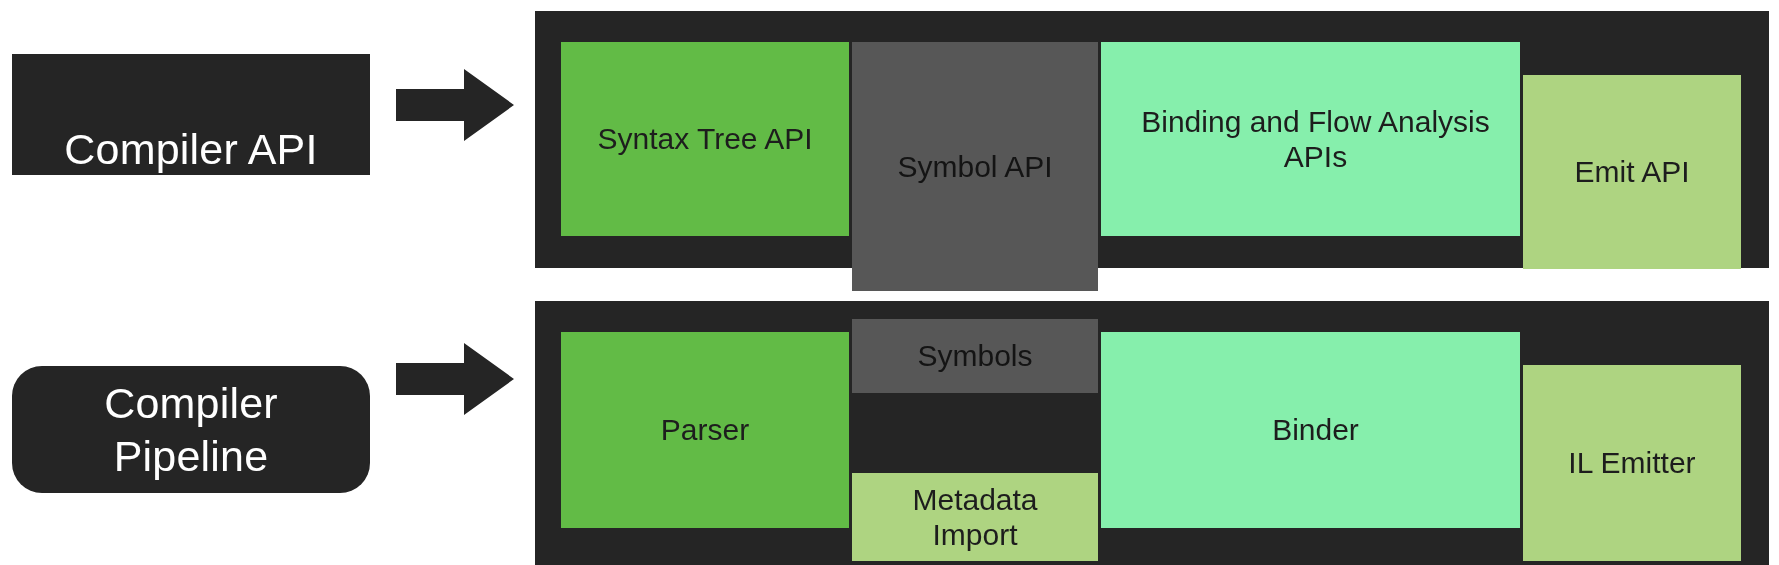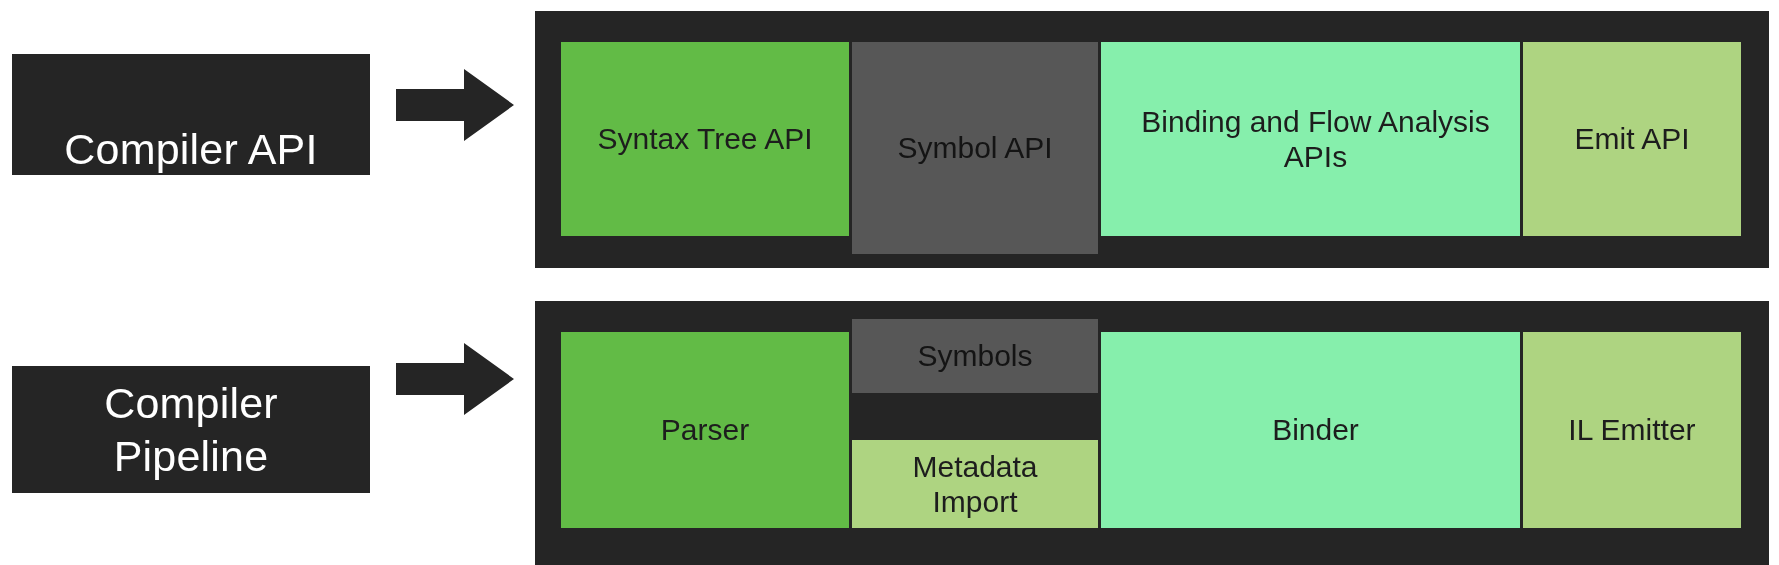--- a/index.html
+++ b/index.html
@@ -28,21 +28,21 @@
     align-items: center;
     justify-content: center;
     text-align: center;
     font-family: "Liberation Sans", sans-serif;
     font-weight: 400;
     font-size: 43px;
     line-height: 1.22;
     letter-spacing: 0.2px;
   }
   #label-api   { left: 12px;  top: 54px;  width: 358px; height: 121px; align-items: flex-end; }
-  #label-pipe  { left: 12px;  top: 366px; width: 358px; height: 127px; }
+  #label-pipe  { left: 12px;  top: 366px; width: 358px; height: 127px; border-radius: 30px; }
 
   
   .arrow {
     position: absolute;
     width: 118px;
     height: 72px;
   }
   #arrow-top    { left: 396px; top: 69px; }
   #arrow-bottom { left: 396px; top: 343px; }
 
@@ -67,25 +67,25 @@
     font-weight: 400;
     font-size: 30px;
     line-height: 1.18;
     color: #1d1d1d;
     padding: 0 8px;
     box-sizing: border-box;
   }
   .cell-green  { background: #62bb46; }
   .cell-gray   { background: #575757; color: #141414; }
   .cell-blue   { background: #86efac; padding-left: 18px; }
-  .cell-lgreen { background: #aed481; }
+  .cell-lgreen { background: #aed481; margin-top: 33px; }
 
   
   #cell-syntax  { left: 561px;  top: 42px; width: 288px; height: 194px; align-items: center; }
-  #cell-symbol  { left: 852px;  top: 42px; width: 246px; height: 212px; align-items: center; }
+  #cell-symbol  { left: 852px;  top: 42px; width: 246px; height: 249px; align-items: center; }
   #cell-binding { left: 1101px; top: 42px; width: 419px; height: 194px; }
   #cell-emit    { left: 1523px; top: 42px; width: 218px; height: 194px; }
 
   
   #cell-parser   { left: 561px;  top: 332px; width: 288px; height: 196px; }
   #cell-symbols  { left: 852px;  top: 319px; width: 246px; height: 74px; align-items: center; text-align: right; }
   #cell-metadata { left: 852px;  top: 440px; width: 246px; height: 88px; }
   #cell-binder   { left: 1101px; top: 332px; width: 419px; height: 196px; }
   #cell-ilemit   { left: 1523px; top: 332px; width: 218px; height: 196px; }
 

